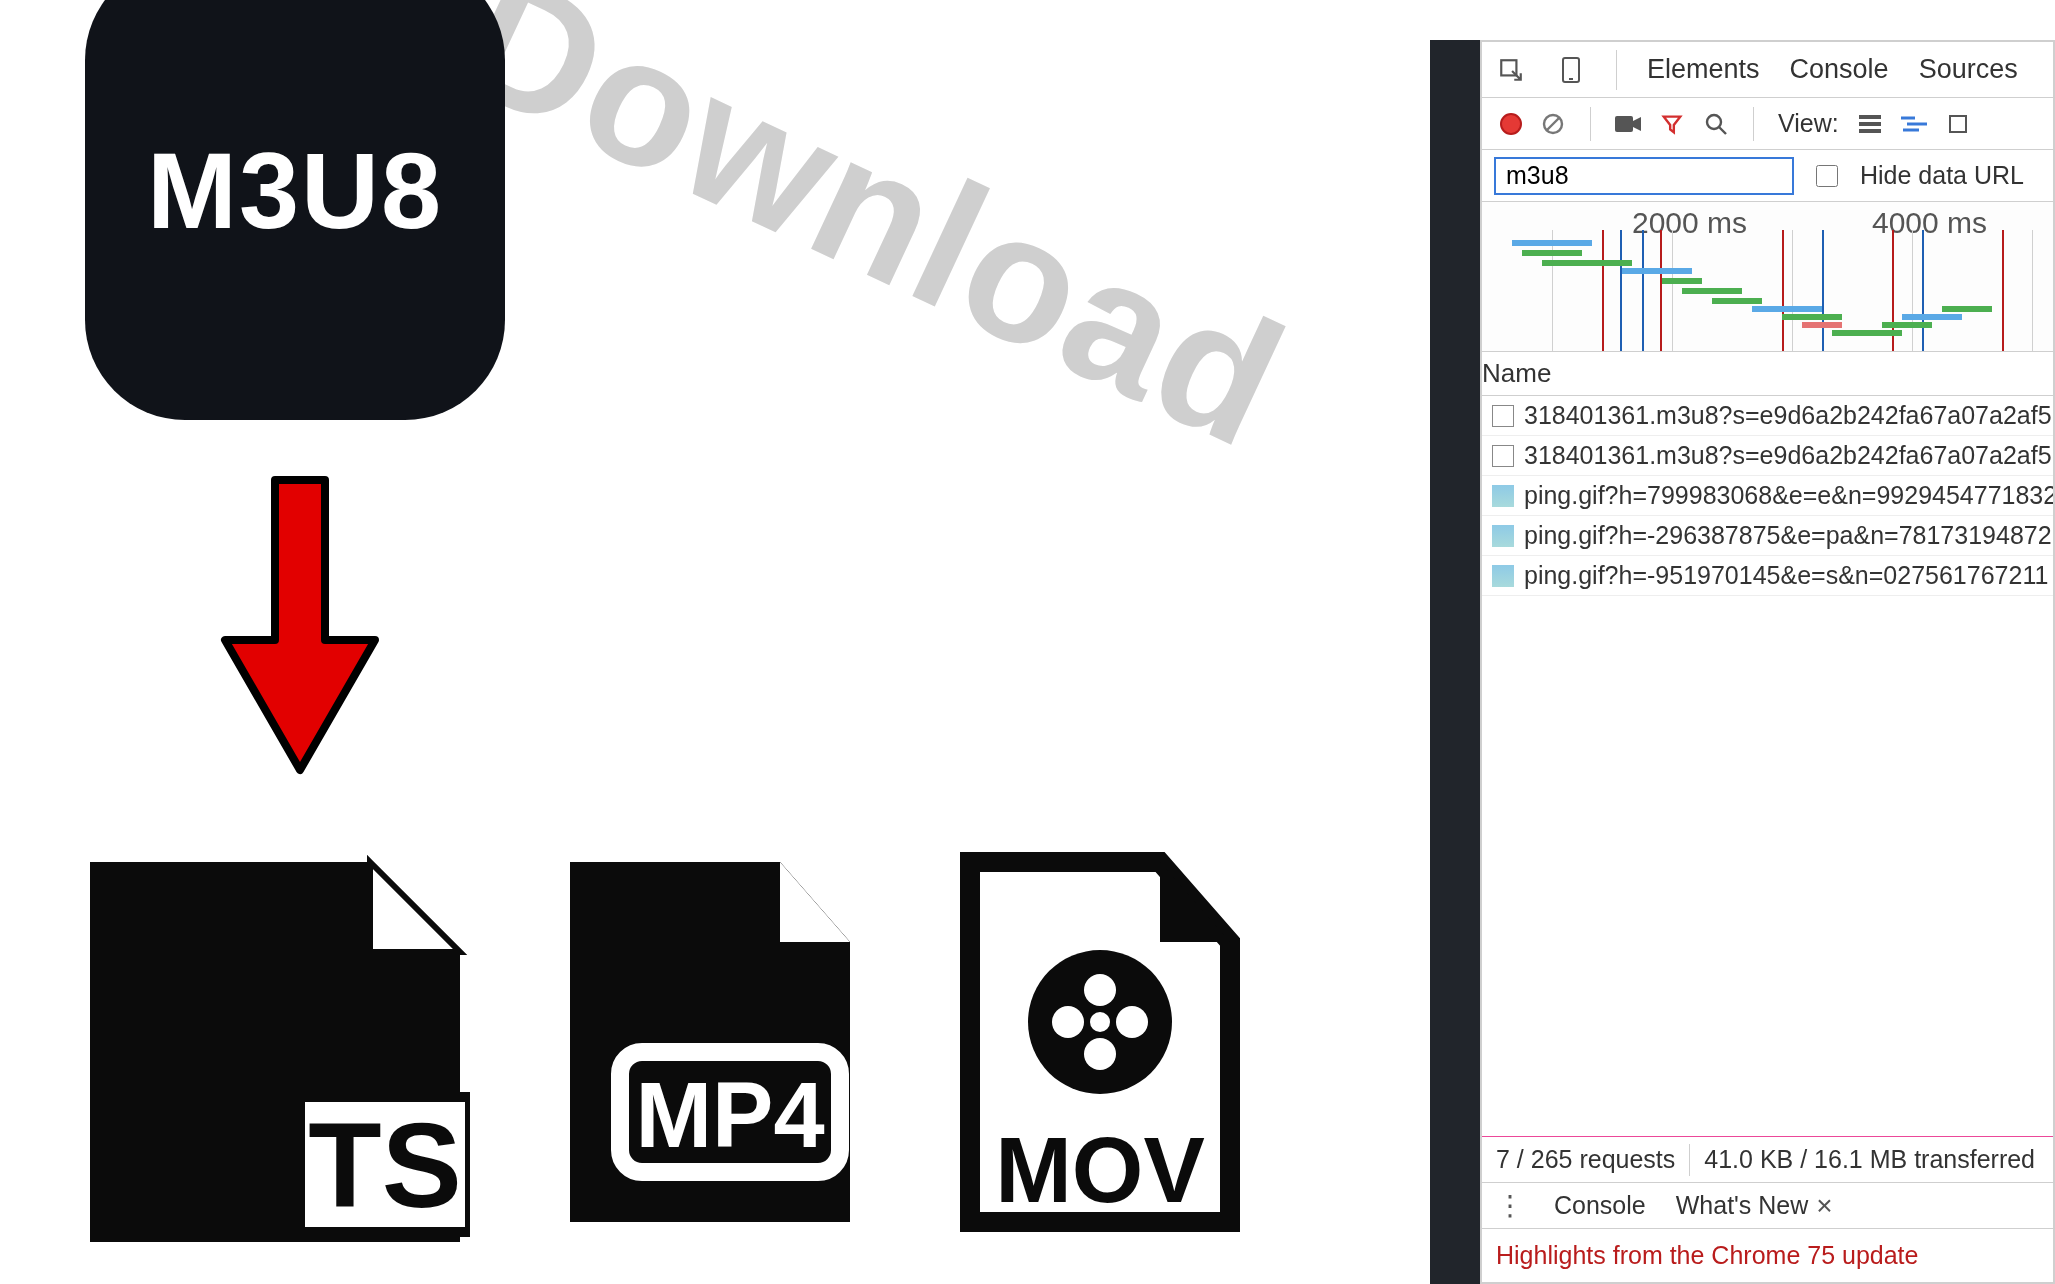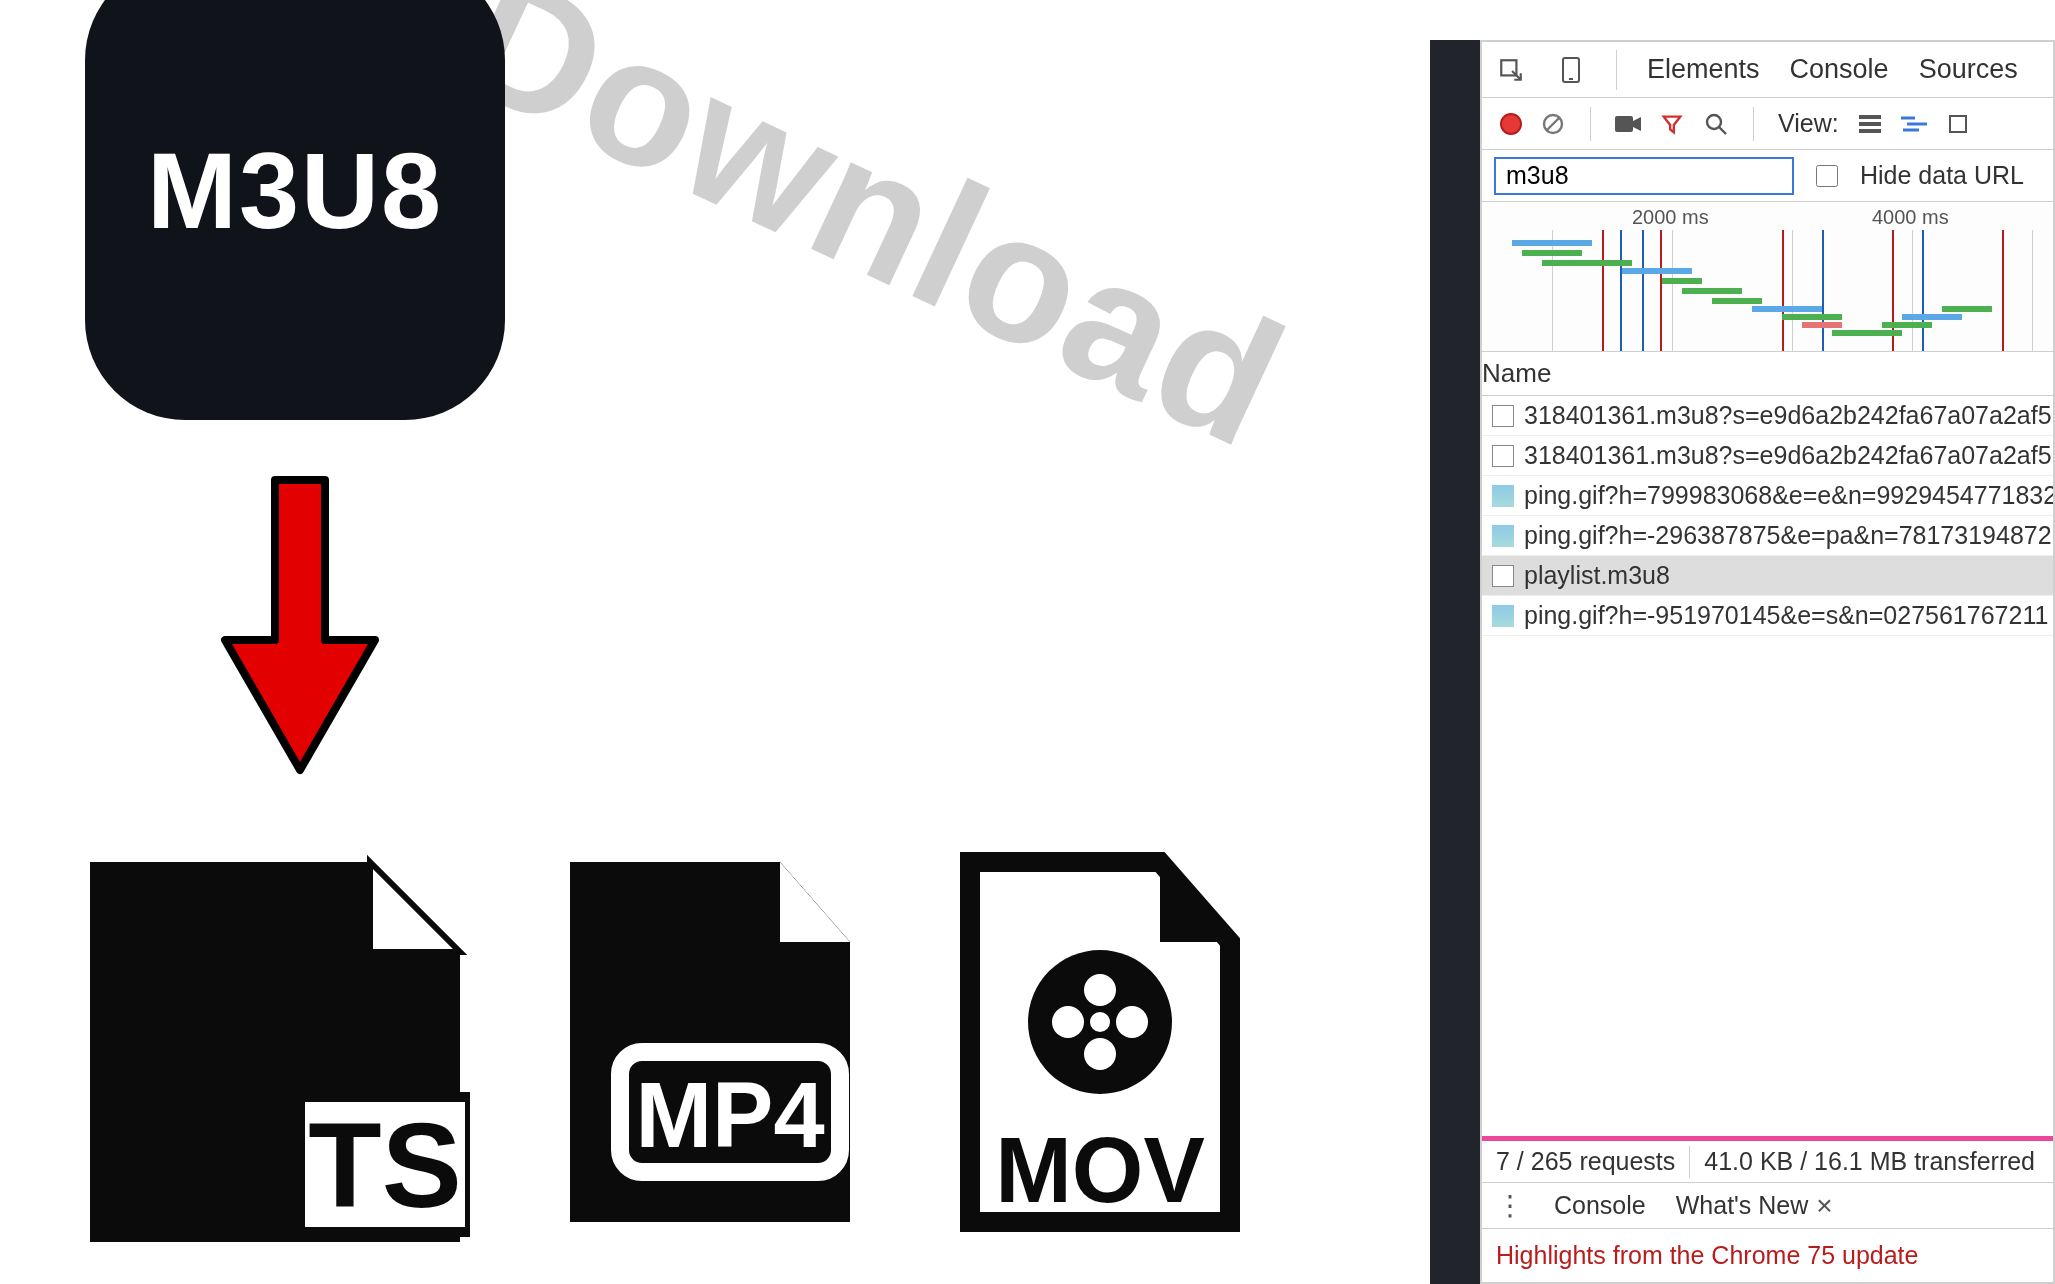--- a/index.html
+++ b/index.html
@@ -144,21 +144,21 @@
   .dt-waterfall {
     height: 150px;
     border-bottom: 1px solid #cfcfcf;
     position: relative;
     background: #fdfdfd;
     overflow: hidden;
   }
   .dt-waterfall .tick-label {
     position: absolute;
     top: 4px;
-    font-size: 20px;
+    font-size: 30px;
     color: #555;
   }
   .dt-waterfall .vline {
     position: absolute; top: 28px; bottom: 0; width: 2px;
   }
   .dt-waterfall .bar {
     position: absolute;
     height: 6px;
   }
 
@@ -194,21 +194,21 @@
   }
   .dt-row .favicon.img {
     border: none;
     background: linear-gradient(#8ecae6, #a8dadc);
   }
   .dt-row span { overflow: hidden; text-overflow: clip; }
 
   
   .dt-status {
     height: 46px;
-    border-top: 5px solid #ec4899;
+    border-top: 1px solid #ec4899;
     display: flex; align-items: center;
     padding-left: 14px;
     gap: 14px;
     font-size: 25px;
     color: #333;
   }
   .dt-status .sep { width: 1px; height: 32px; background: #cfcfcf; }
 
   
   .dt-drawer-tabs {
@@ -413,24 +413,20 @@
       <span>318401361.m3u8?s=e9d6a2b242fa67a07a2af5</span>
     </div>
     <div class="dt-row">
       <span class="favicon img"></span>
       <span>ping.gif?h=799983068&amp;e=e&amp;n=9929454771832</span>
     </div>
     <div class="dt-row">
       <span class="favicon img"></span>
       <span>ping.gif?h=-296387875&amp;e=pa&amp;n=78173194872</span>
     </div>
-    <div class="dt-row selected">
-      <span class="favicon"></span>
-      <span>playlist.m3u8</span>
-    </div>
     <div class="dt-row">
       <span class="favicon img"></span>
       <span>ping.gif?h=-951970145&amp;e=s&amp;n=027561767211</span>
     </div>
   </div>
 
   <div class="dt-status">
     <span>7 / 265 requests</span>
     <span class="sep"></span>
     <span>41.0 KB / 16.1 MB transferred</span>

